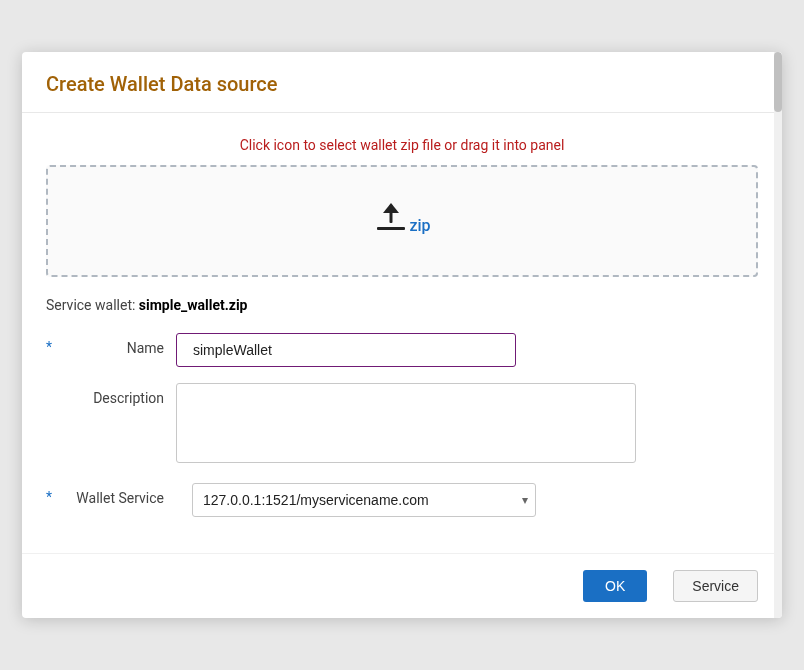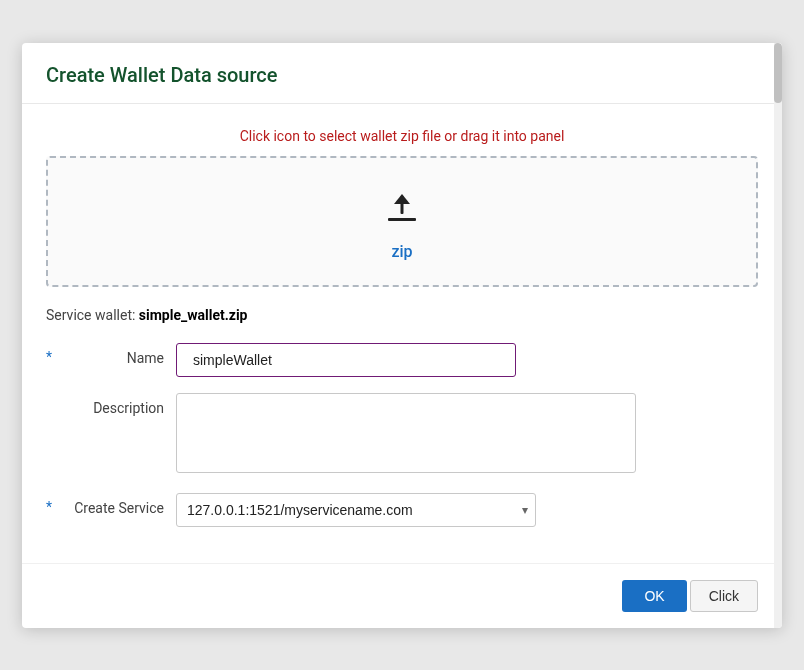--- a/index.html
+++ b/index.html
@@ -36,40 +36,40 @@
     }
 
     .dialog-header {
       padding: 20px 24px 16px 24px;
       border-bottom: 1px solid #e8e8e8;
     }
 
     .dialog-title {
       font-size: 20px;
       font-weight: 500;
-      color: #14532d;
+      color: #a16207;
     }
 
     .dialog-body {
       padding: 24px 24px 20px 24px;
     }
 
     .upload-instruction {
       text-align: center;
       font-size: 14px;
       color: #b91c1c;
       margin-bottom: 12px;
     }
 
     .upload-zone {
       border: 2px dashed #b0b8c1;
       border-radius: 4px;
       padding: 32px 0 24px 0;
       display: flex;
-      flex-direction: column;
+      flex-direction: row;
       align-items: center;
       justify-content: center;
       margin-bottom: 20px;
       cursor: pointer;
       background: #fafafa;
     }
 
     .upload-icon {
       font-size: 32px;
       color: #222;
@@ -160,37 +160,38 @@
       height: 34px;
       border: 1px solid #c8c8c8;
       border-radius: 3px;
       padding: 4px 30px 4px 10px;
       font-size: 14px;
       color: #222;
       appearance: none;
       background: #fff;
       outline: none;
       cursor: pointer;
+      margin-left: 16px;
     }
 
     .select-arrow {
       position: absolute;
       right: 8px;
       top: 50%;
       transform: translateY(-50%);
       pointer-events: none;
       color: #666;
       font-size: 12px;
     }
 
     .dialog-footer {
       padding: 16px 24px;
       display: flex;
       justify-content: flex-end;
-      gap: 3px;
+      gap: 26px;
       border-top: 1px solid #f0f0f0;
     }
 
     .btn-ok {
       background: #1a6fc4;
       color: #fff;
       border: none;
       border-radius: 3px;
       padding: 7px 22px;
       font-size: 14px;
@@ -277,33 +278,33 @@
           <span>Description</span>
         </div>
         <div class="form-input-col">
           <textarea class="form-textarea" style=""></textarea>
         </div>
       </div>
 
       <div class="form-row">
         <div class="form-label-col">
           <span class="required-star">*</span>
-          <span>Create Service</span>
+          <span>Wallet Service</span>
         </div>
         <div class="form-input-col">
           <div class="form-select-wrapper">
             <select class="form-select">
               <option value="127.0.0.1:1521/myservicename.com">127.0.0.1:1521/myservicename.com</option>
             </select>
             <span class="select-arrow">▾</span>
           </div>
         </div>
       </div>
 
     </div>
 
     <div class="dialog-footer">
       <button class="btn-ok">OK</button>
-      <button class="btn-cancel">Click</button>
+      <button class="btn-cancel">Service</button>
     </div>
 
   </div>
 </div>
 
 </body></html>

